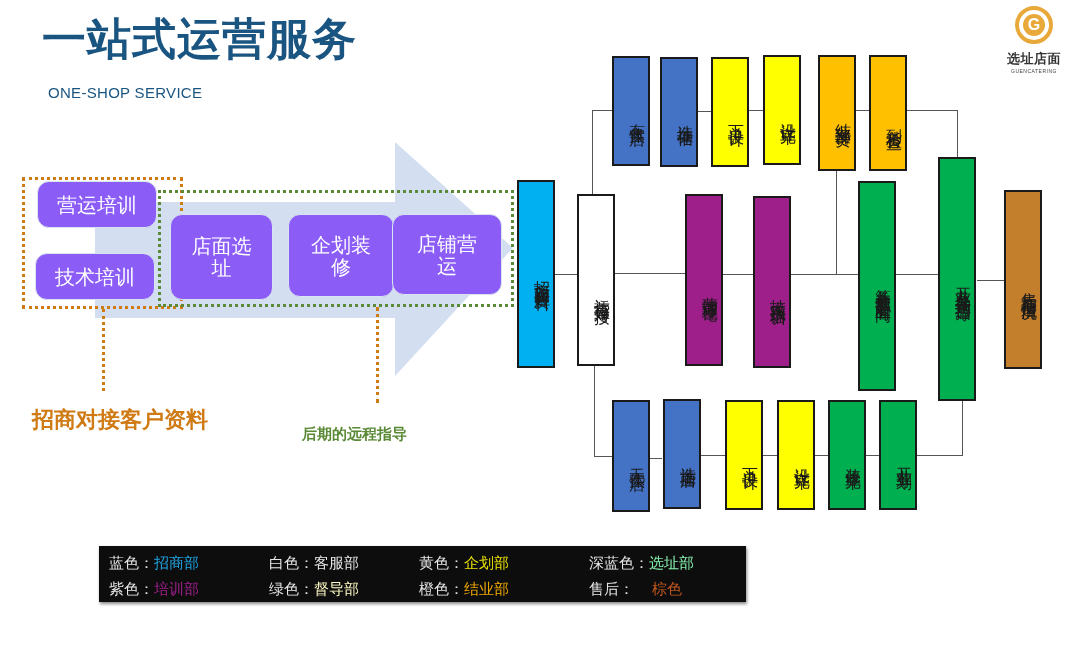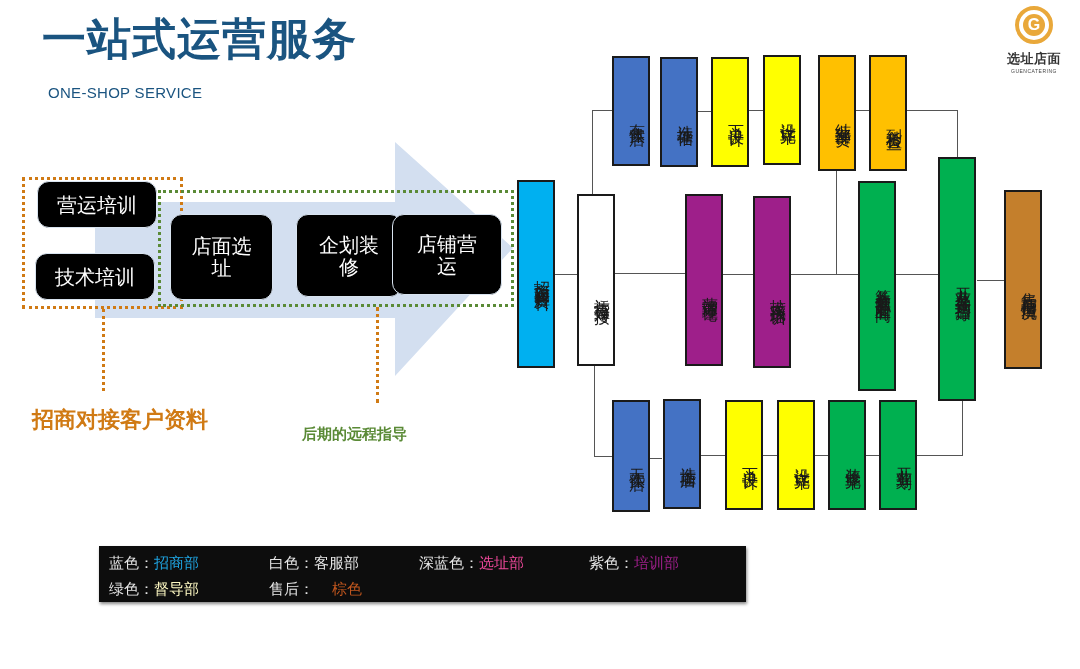--- a/index.html
+++ b/index.html
@@ -10,21 +10,21 @@
   .subtitle { left:48px; top:84px; font-size:15px; color:#1a5480; font-family:"Liberation Sans", sans-serif; letter-spacing:0.3px; }
   .logo { left:996px; top:6px; width:76px; text-align:center; }
   .logo-mark { width:38px; height:38px; margin:0 auto; border-radius:50%; border:4px solid #e9a83a; position:relative; box-sizing:border-box; }
   .logo-mark .inner { position:absolute; left:4px; top:4px; width:22px; height:22px; border-radius:50%; background:#e9a83a; color:#fff; font-weight:bold; font-size:16px; line-height:22px; text-align:center; font-family:"Liberation Sans", sans-serif; }
   .logo-name { font-size:13px; font-weight:bold; color:#333; margin-top:6px; letter-spacing:0.5px; }
   .logo-sub { font-size:5px; color:#444; letter-spacing:0.5px; font-family:"Liberation Sans", sans-serif; }
 
   
   .bigarrow { left:95px; top:142px; }
 
-  .pill { background:#000000; color:#ffffff; border-radius:12px; border:1.5px solid #d9e4f0; box-sizing:border-box;
+  .pill { background:#8b5cf6; color:#ffffff; border-radius:12px; border:1.5px solid #d9e4f0; box-sizing:border-box;
           display:flex; align-items:center; justify-content:center; text-align:center; font-size:20px; line-height:22px; }
   .dot-orange { border:3px dotted #d07a14; box-sizing:border-box; }
   .dot-green { border:3px dotted #5a8a36; box-sizing:border-box; }
   .vdot-orange { border-left:3px dotted #d07a14; width:0; }
   .label-orange { color:#d07a14; font-size:22px; font-weight:bold; }
   .label-green { color:#5a8a36; font-size:15px; font-weight:bold; }
 
   
   .vbox { border:2px solid #1a1a1a; box-sizing:border-box; display:flex; justify-content:center; align-items:flex-start;
           writing-mode:vertical-rl; text-orientation:upright; font-size:16px; line-height:22px; letter-spacing:2px; color:#1a1a1a; }
@@ -65,21 +65,21 @@
 </svg>
 
 <div class="abs dot-orange" style="left:22px;top:177px;width:161px;height:132px;"></div>
 
 <div class="abs dot-green" style="left:158px;top:190px;width:356px;height:117px;"></div>
 
 <div class="abs pill" style="left:37px;top:181px;width:120px;height:47px;">营运培训</div>
 <div class="abs pill" style="left:35px;top:253px;width:120px;height:47px;">技术培训</div>
 
 <div class="abs pill" style="left:170px;top:214px;width:103px;height:86px;padding:0 14px;">店面选址</div>
-<div class="abs pill" style="left:296px;top:214px;width:106px;height:83px;padding:0 14px;">企划装修</div>
+<div class="abs pill" style="left:288px;top:214px;width:106px;height:83px;padding:0 14px;">企划装修</div>
 <div class="abs pill" style="left:392px;top:214px;width:110px;height:81px;padding:0 16px;">店铺营运</div>
 
 <div class="abs vdot-orange" style="left:102px;top:309px;height:82px;"></div>
 <div class="abs vdot-orange" style="left:376px;top:307px;height:96px;"></div>
 
 <div class="abs label-orange" style="left:32px;top:405px;">招商对接客户资料</div>
 <div class="abs label-green" style="left:302px;top:425px;">后期的远程指导</div>
 
 <div class="hl" style="left:555px;top:274px;width:22px;"></div>
 <div class="vl" style="left:592px;top:110px;height:84px;"></div>
@@ -165,18 +165,20 @@
     <span>装修完毕</span>
   </div>
 <div class="abs vbox c-green" style="left:879px;top:400px;width:38px;height:110px;padding-top:8px;">
     <span>开业筹划</span>
   </div>
 
 <div class="abs legend">
   <div class="legend-grid" id="legend-grid">
       <div><span class="lg-key">蓝色：</span><span style="color: rgb(31, 163, 224);">招商部</span></div>
       <div><span class="lg-key">白色：</span><span style="color: rgb(230, 230, 230);">客服部</span></div>
-      <div><span class="lg-key">深蓝色：</span><span style="color: #ec4899;">选址部</span></div>
+      <div><span class="lg-key">黄色：</span><span style="color: rgb(232, 224, 0);">企划部</span></div>
+      <div><span class="lg-key">深蓝色：</span><span style="color: #86efac;">选址部</span></div>
       <div><span class="lg-key">紫色：</span><span style="color: rgb(158, 31, 138); text-align: right;">培训部</span></div>
       <div><span class="lg-key">绿色：</span><span style="color: #fef9c3;">督导部</span></div>
+      <div><span class="lg-key">橙色：</span><span style="color: rgb(240, 168, 0);">结业部</span></div>
       <div><span class="lg-key">售后：</span><span style="color: rgb(192, 86, 30); margin-left: 18px;">棕色</span></div>
     </div>
 </div>
 
 </body></html>

